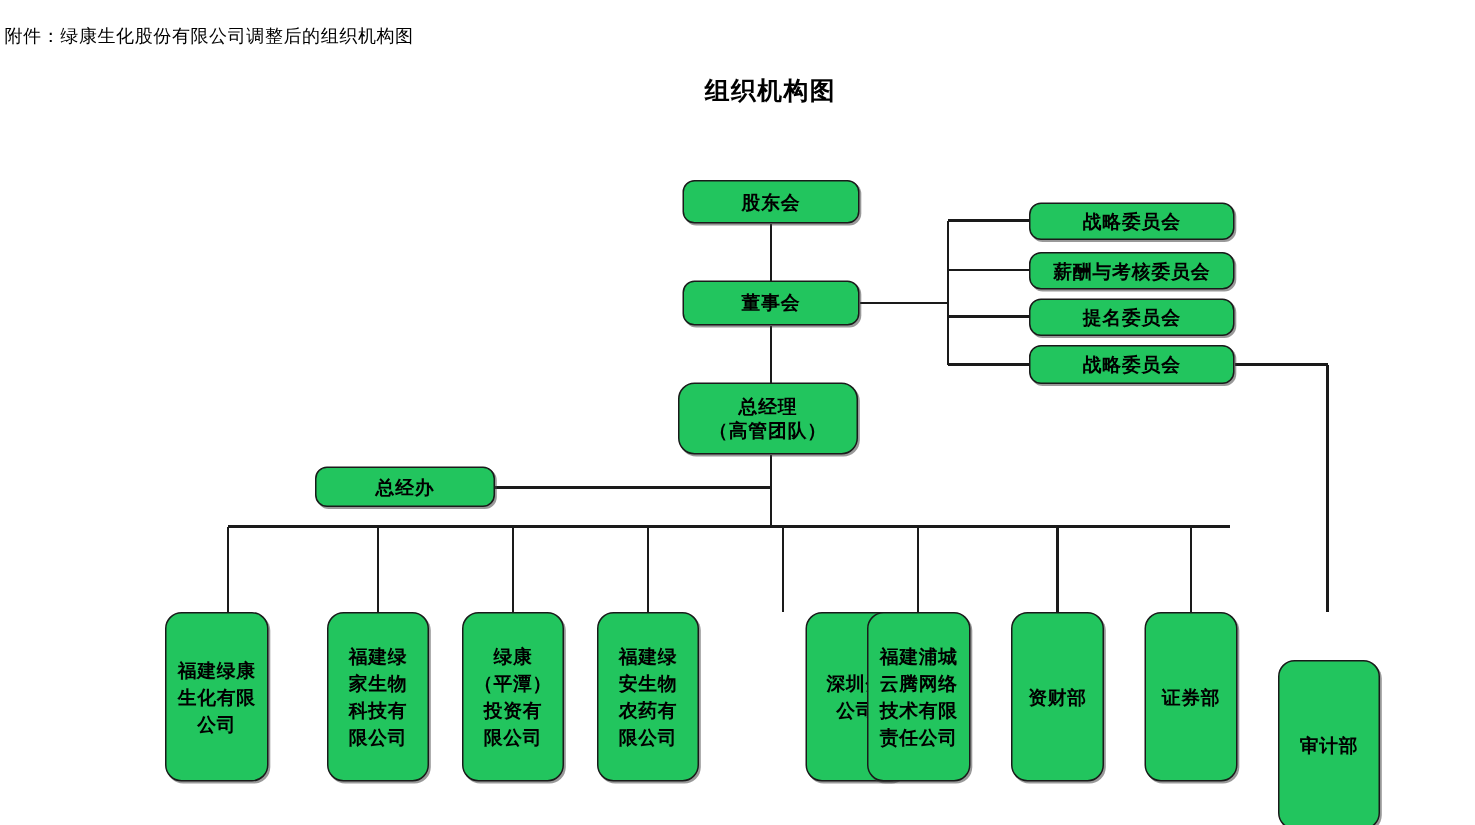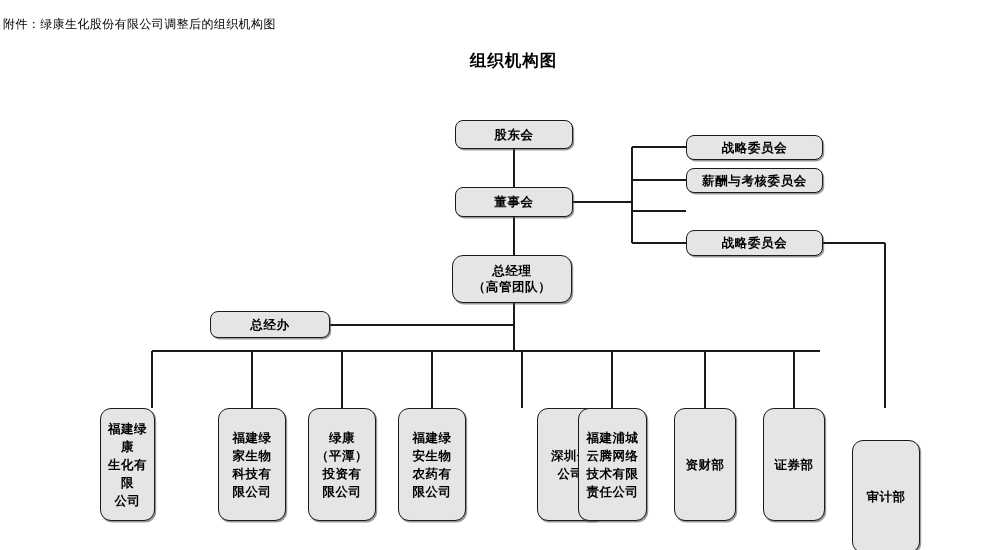--- a/index.html
+++ b/index.html
@@ -54,21 +54,21 @@
   .chart-title .line2 {
     display: block;
     padding-left: 44px;
   }
 
   .node {
     position: absolute;
     box-sizing: border-box;
     border: 1.4px solid #1a1a1a;
     border-radius: 8px;
-    background: #e5e5e5;
+    background: #22c55e;
     display: flex;
     align-items: center;
     justify-content: center;
     text-align: center;
     font-weight: bold;
     font-size: 12.5px;
     line-height: 16px;
     letter-spacing: 0.6px;
     box-shadow: 1.2px 1.4px 0 rgba(70,70,70,0.55);
     z-index: 2;
@@ -95,21 +95,21 @@
   #node-gm-office    { left: 210px; top: 311px; width: 120px; height: 27px; }
 
   
   #node-cmt-strategy     { left: 686px; top: 135px; width: 137px; height: 25px; }
   #node-cmt-remuneration { left: 686px; top: 168px; width: 137px; height: 25px; }
   #node-cmt-nomination   { left: 686px; top: 199px; width: 137px; height: 25px; }
   #node-cmt-audit        { left: 686px; top: 230px; width: 137px; height: 26px; }
 
   
   .row-bottom { top: 408px; height: 113px; }
-  #node-dep-0 { left: 100px; width: 55px; }
+  #node-dep-0 { left: 110px; width: 69px; }
   #node-dep-1 { left: 218px; width: 68px; }
   #node-dep-2 { left: 308px; width: 68px; }
   #node-dep-3 { left: 398px; width: 68px; }
   #node-dep-4 { left: 489px; width: 67px; margin-left: 48px; }
   #node-dep-5 { left: 578px; width: 69px; }
   #node-dep-6 { left: 674px; width: 62px; }
   #node-dep-7 { left: 763px; width: 62px; }
   #node-dep-8 { left: 852px; width: 68px; margin-top: 32px; }
 </style>
 </head>
@@ -173,20 +173,23 @@
   </div>
 
   <div class="node" id="node-cmt-strategy">
     <span class="txt">战略委员会</span>
   </div>
 
   <div class="node" id="node-cmt-remuneration">
     <span class="txt">薪酬与考核委员会</span>
   </div>
 
+  <div class="node" id="node-cmt-nomination">
+    <span class="txt">提名委员会</span>
+  </div>
 
   <div class="node" id="node-cmt-audit">
     <span class="txt">战略委员会</span>
   </div>
 
   <div class="node tall row-bottom" id="node-dep-0">
     <span class="txt">福建绿康
 生化有限
 公司</span>
   </div>

